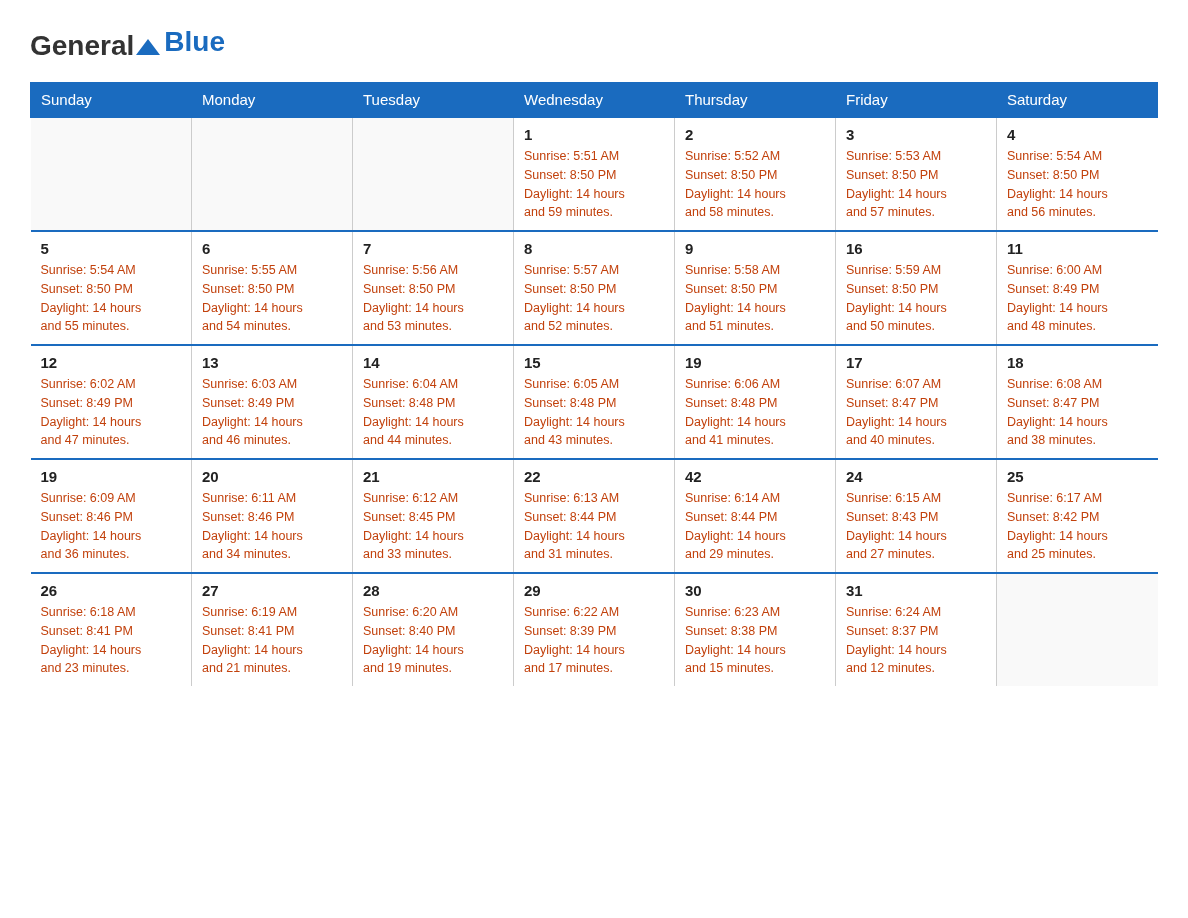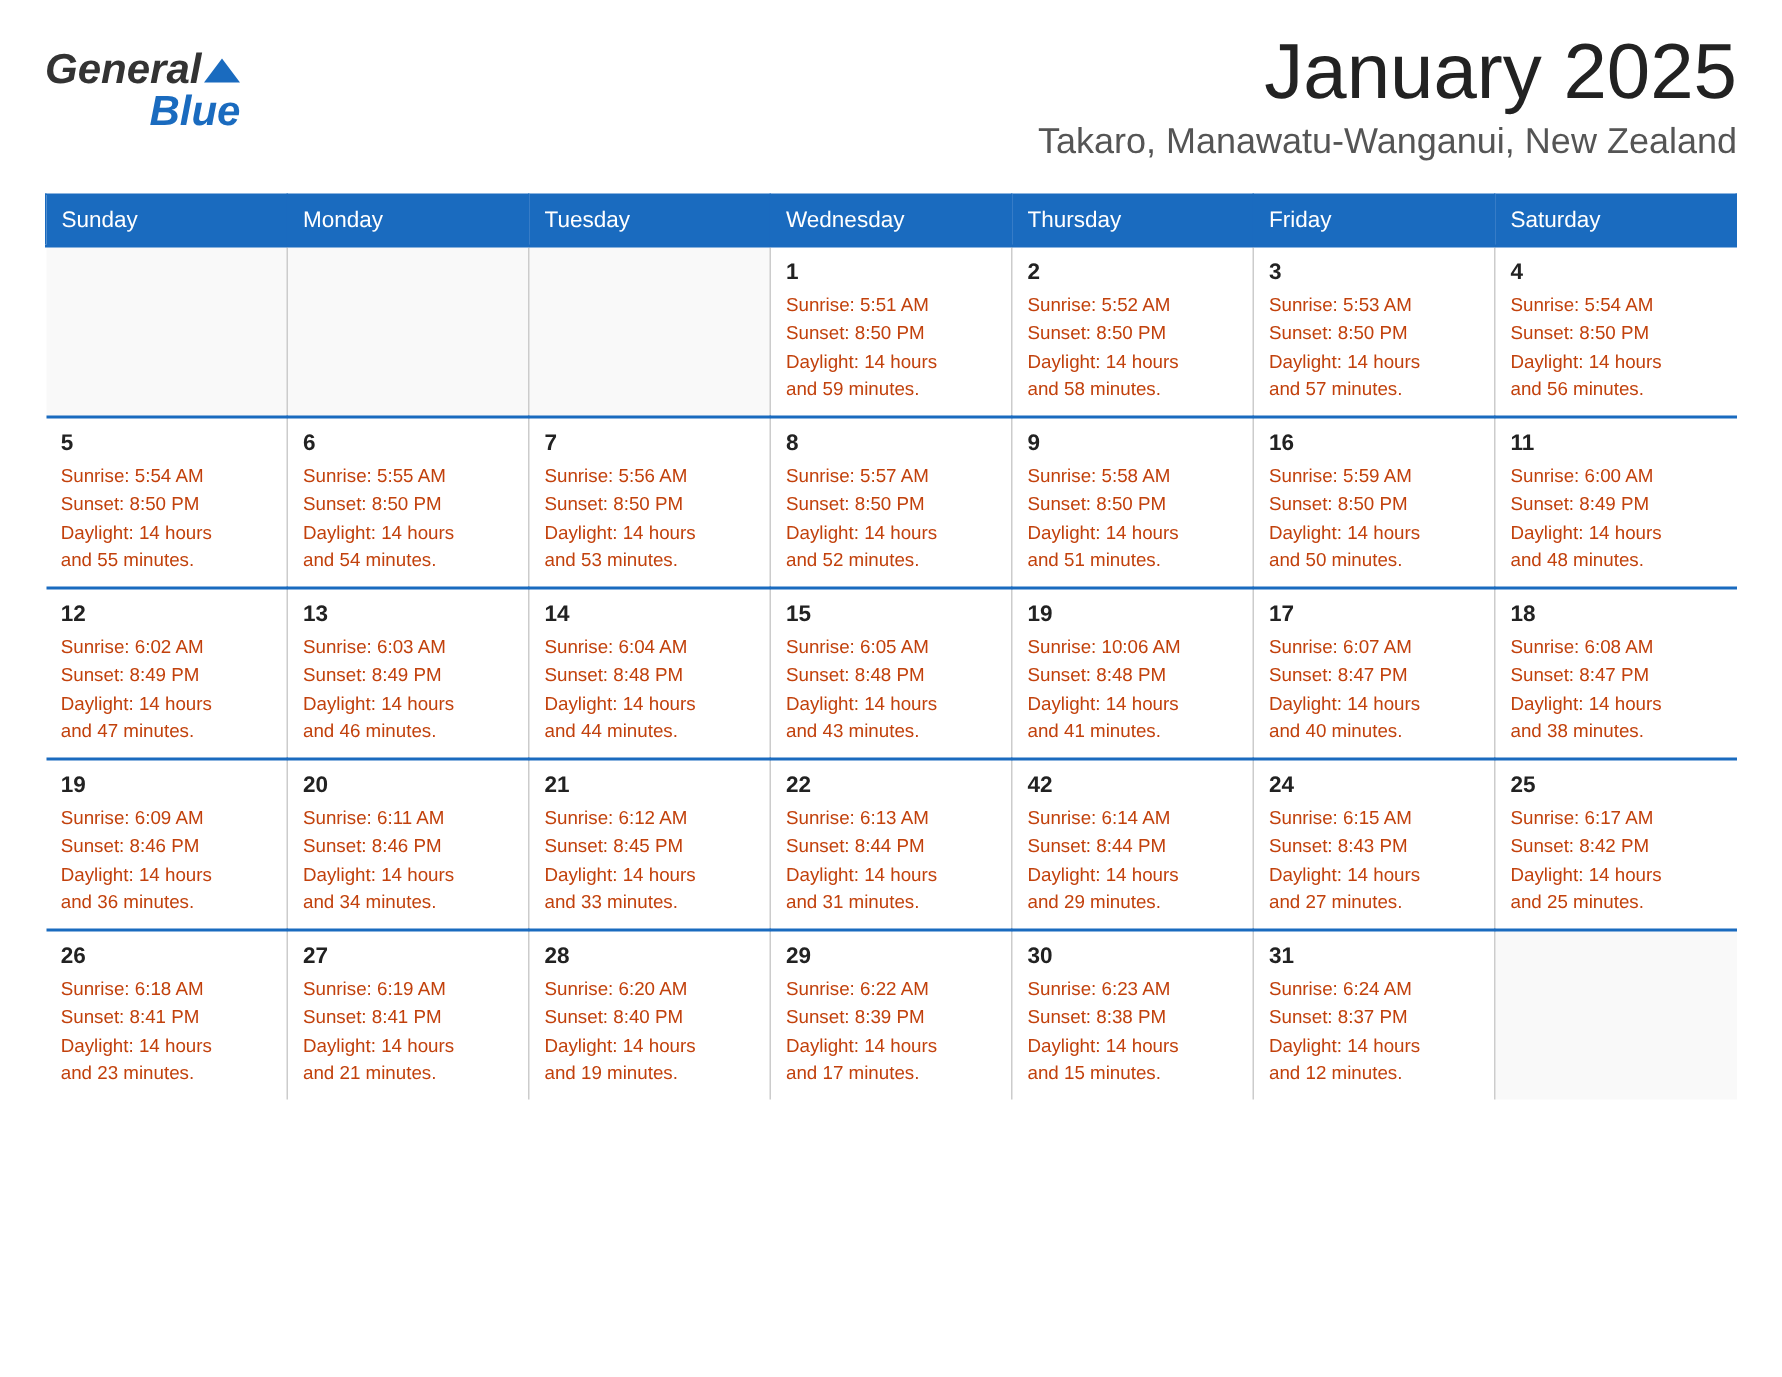--- a/index.html
+++ b/index.html
@@ -89,33 +89,29 @@
     }
     .empty-cell {
       background: #f9f9f9;
     }
   </style>
 </head>
 <body>
 
 <div class="header">
   <div class="logo">
-    <div style="display:flex;flex-direction:column;align-items:flex-end;font-style:italic;">
+    <div style="display:flex;flex-direction:row;align-items:flex-start;">
       <div style="display:flex;align-items:center;">
         <span class="logo-text-general">General</span>
         <div style="display:flex;flex-direction:column;align-items:center;margin-left:2px;margin-top:2px;">
           <div style="width:0;height:0;border-left:12px solid transparent;border-right:12px solid transparent;border-bottom:16px solid #1a6bbf;"></div>
         </div>
       </div>
       <span class="logo-text-blue" style="margin-top:-4px;margin-left:4px;">Blue</span>
     </div>
-  </div>
-  <div class="title-section">
-    <div class="month-title">January 2025</div>
-    <div class="location-title">Takaro, Manawatu-Wanganui, New Zealand</div>
   </div>
 </div>
 
 <table class="calendar-table">
   <thead>
     <tr>
     <th>Sunday</th>
         <th>Monday</th>
         <th>Tuesday</th>
         <th>Wednesday</th>
@@ -233,21 +229,21 @@
         </td>
         <td>
           <div class="day-number">15</div>
           <div class="day-info" style="white-space: pre-line;">Sunrise: 6:05 AM
 Sunset: 8:48 PM
 Daylight: 14 hours
 and 43 minutes.</div>
         </td>
         <td>
           <div class="day-number">19</div>
-          <div class="day-info" style="white-space: pre-line;">Sunrise: 10:06 AM
+          <div class="day-info" style="white-space: pre-line;">Sunrise: 6:06 AM
 Sunset: 8:48 PM
 Daylight: 14 hours
 and 41 minutes.</div>
         </td>
         <td>
           <div class="day-number">17</div>
           <div class="day-info" style="white-space: pre-line;">Sunrise: 6:07 AM
 Sunset: 8:47 PM
 Daylight: 14 hours
 and 40 minutes.</div>

